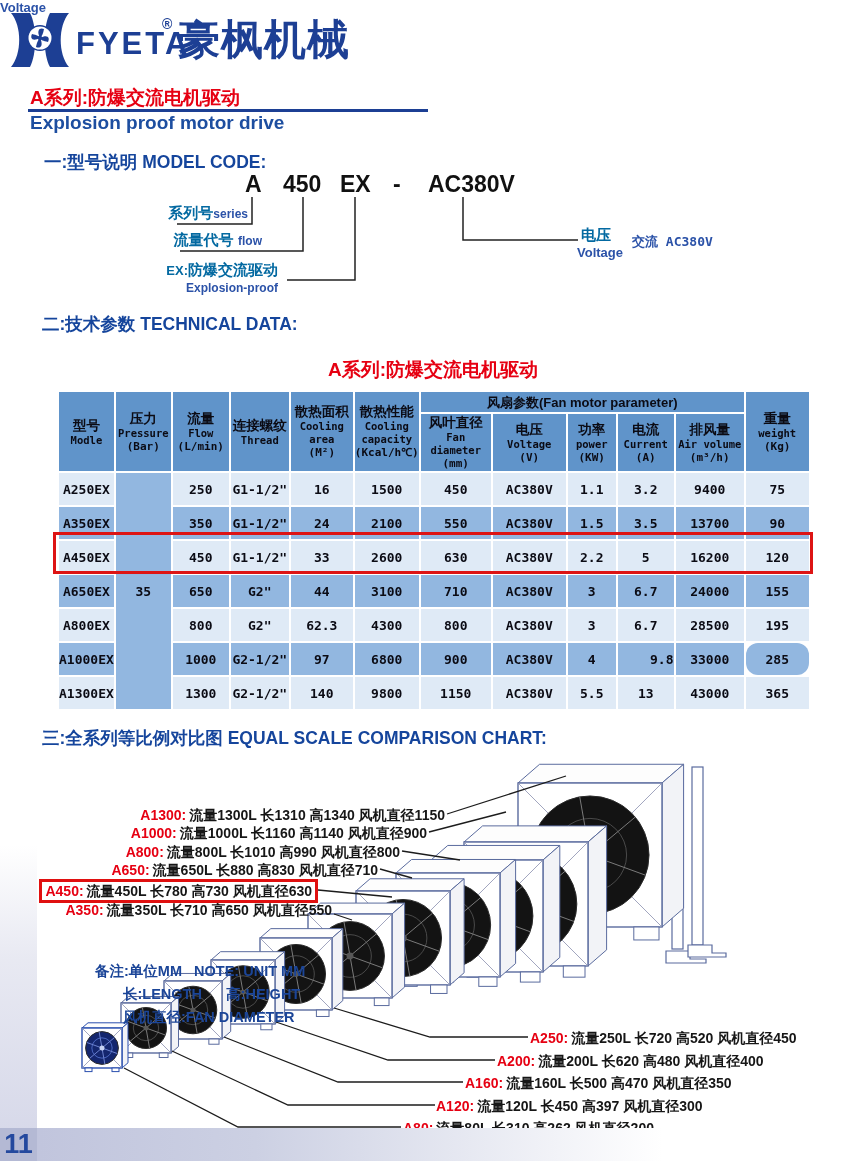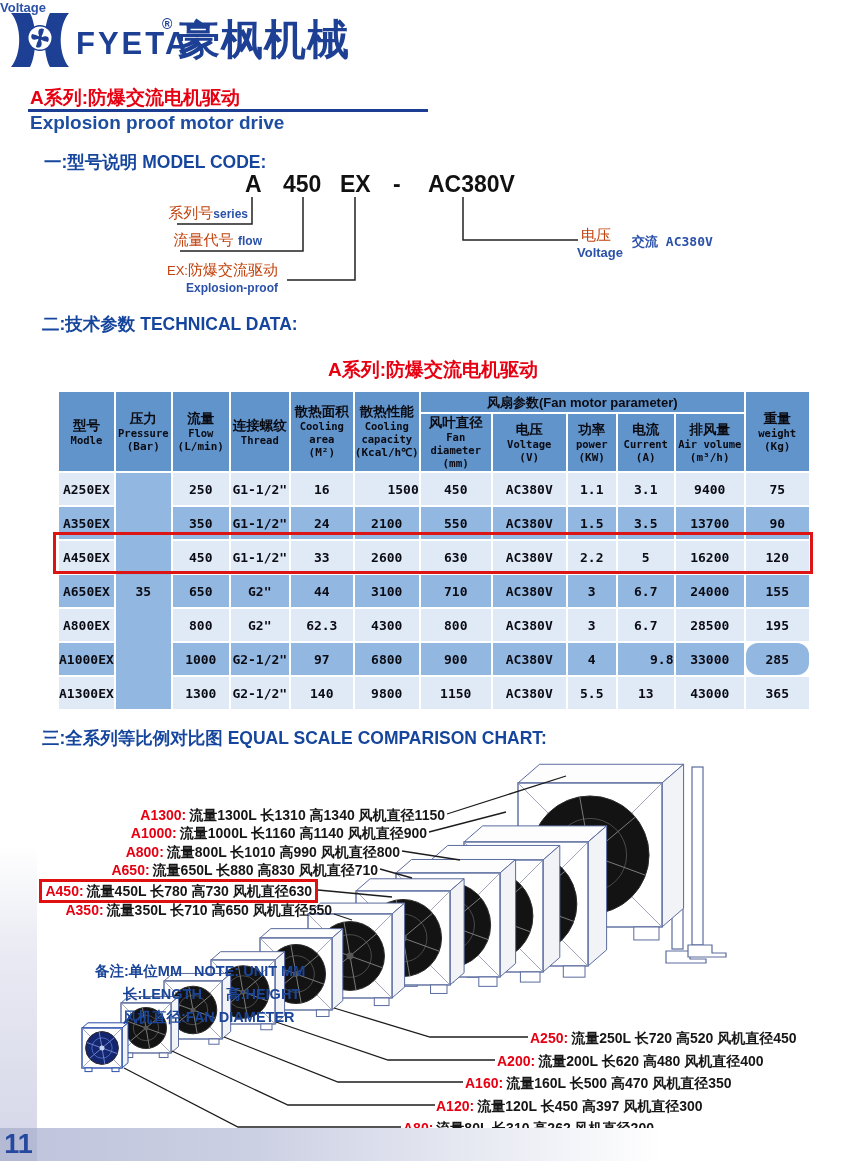--- a/index.html
+++ b/index.html
@@ -15,21 +15,21 @@
   #brand-cn { font-size:42px; font-weight:900; color:#1d3f94; letter-spacing:1px; }
   #brand-en { font-size:31px; font-weight:bold; color:#1d3f94; letter-spacing:3px; }
   #brand-reg { font-size:14px; font-weight:bold; color:#1d3f94; }
   #series-cn { font-size:19px; font-weight:bold; color:#e60012; }
   #series-rule { background:#1c3f94; height:3px; }
   #series-en { font-size:19px; font-weight:bold; color:#1d4ea0; }
   .sec-head { font-size:17.5px; font-weight:bold; color:#15459c; }
 
   
   .code-part { font-size:23px; font-weight:bold; color:#111; font-family:"Liberation Sans",sans-serif; }
-  .mc-cn { font-size:15px; font-weight:normal; color:#c2410c; }
+  .mc-cn { font-size:15px; font-weight:bold; color:#0369a1; }
   .mc-en { font-size:12px; font-weight:bold; color:#2b52a8; }
 
   
   #tbl-title { font-size:19px; font-weight:bold; color:#e60012; text-align:center; }
   table#tech { border-collapse:separate; border-spacing:2px; table-layout:fixed; }
   table#tech th, table#tech td {
     text-align:center; vertical-align:middle; color:#0b0b14; overflow:hidden;
   }
   table#tech th { background:#6094ca; }
   td.row-light { background:#dfeaf6; }
@@ -199,25 +199,25 @@
             </th>
           </tr>
         </thead>
         <tbody>
           <tr>
             <td class="row-light body-cell" style="height: 32px;">A250EX</td>
             <td class="pressure-merged body-cell" rowspan="7">35</td>
             <td class="row-light body-cell" style="height: 32px;">250</td>
             <td class="row-light body-cell" style="height: 32px;">G1-1/2"</td>
             <td class="row-light body-cell" style="height: 32px;">16</td>
-            <td class="row-light body-cell" style="height: 32px; text-align: right;">1500</td>
+            <td class="row-light body-cell" style="height: 32px;">1500</td>
             <td class="row-light body-cell" style="height: 32px;">450</td>
             <td class="row-light body-cell" style="height: 32px;">AC380V</td>
             <td class="row-light body-cell" style="height: 32px;">1.1</td>
-            <td class="row-light body-cell" style="height: 32px;">3.1</td>
+            <td class="row-light body-cell" style="height: 32px;">3.2</td>
             <td class="row-light body-cell" style="height: 32px;">9400</td>
             <td class="row-light body-cell" style="height: 32px;">75</td>
           </tr>
           <tr>
             <td class="row-dark body-cell" style="height: 32px;">A350EX</td>
             <td class="row-dark body-cell" style="height: 32px;">350</td>
             <td class="row-dark body-cell" style="height: 32px;">G1-1/2"</td>
             <td class="row-dark body-cell" style="height: 32px;">24</td>
             <td class="row-dark body-cell" style="height: 32px;">2100</td>
             <td class="row-dark body-cell" style="height: 32px;">550</td>

